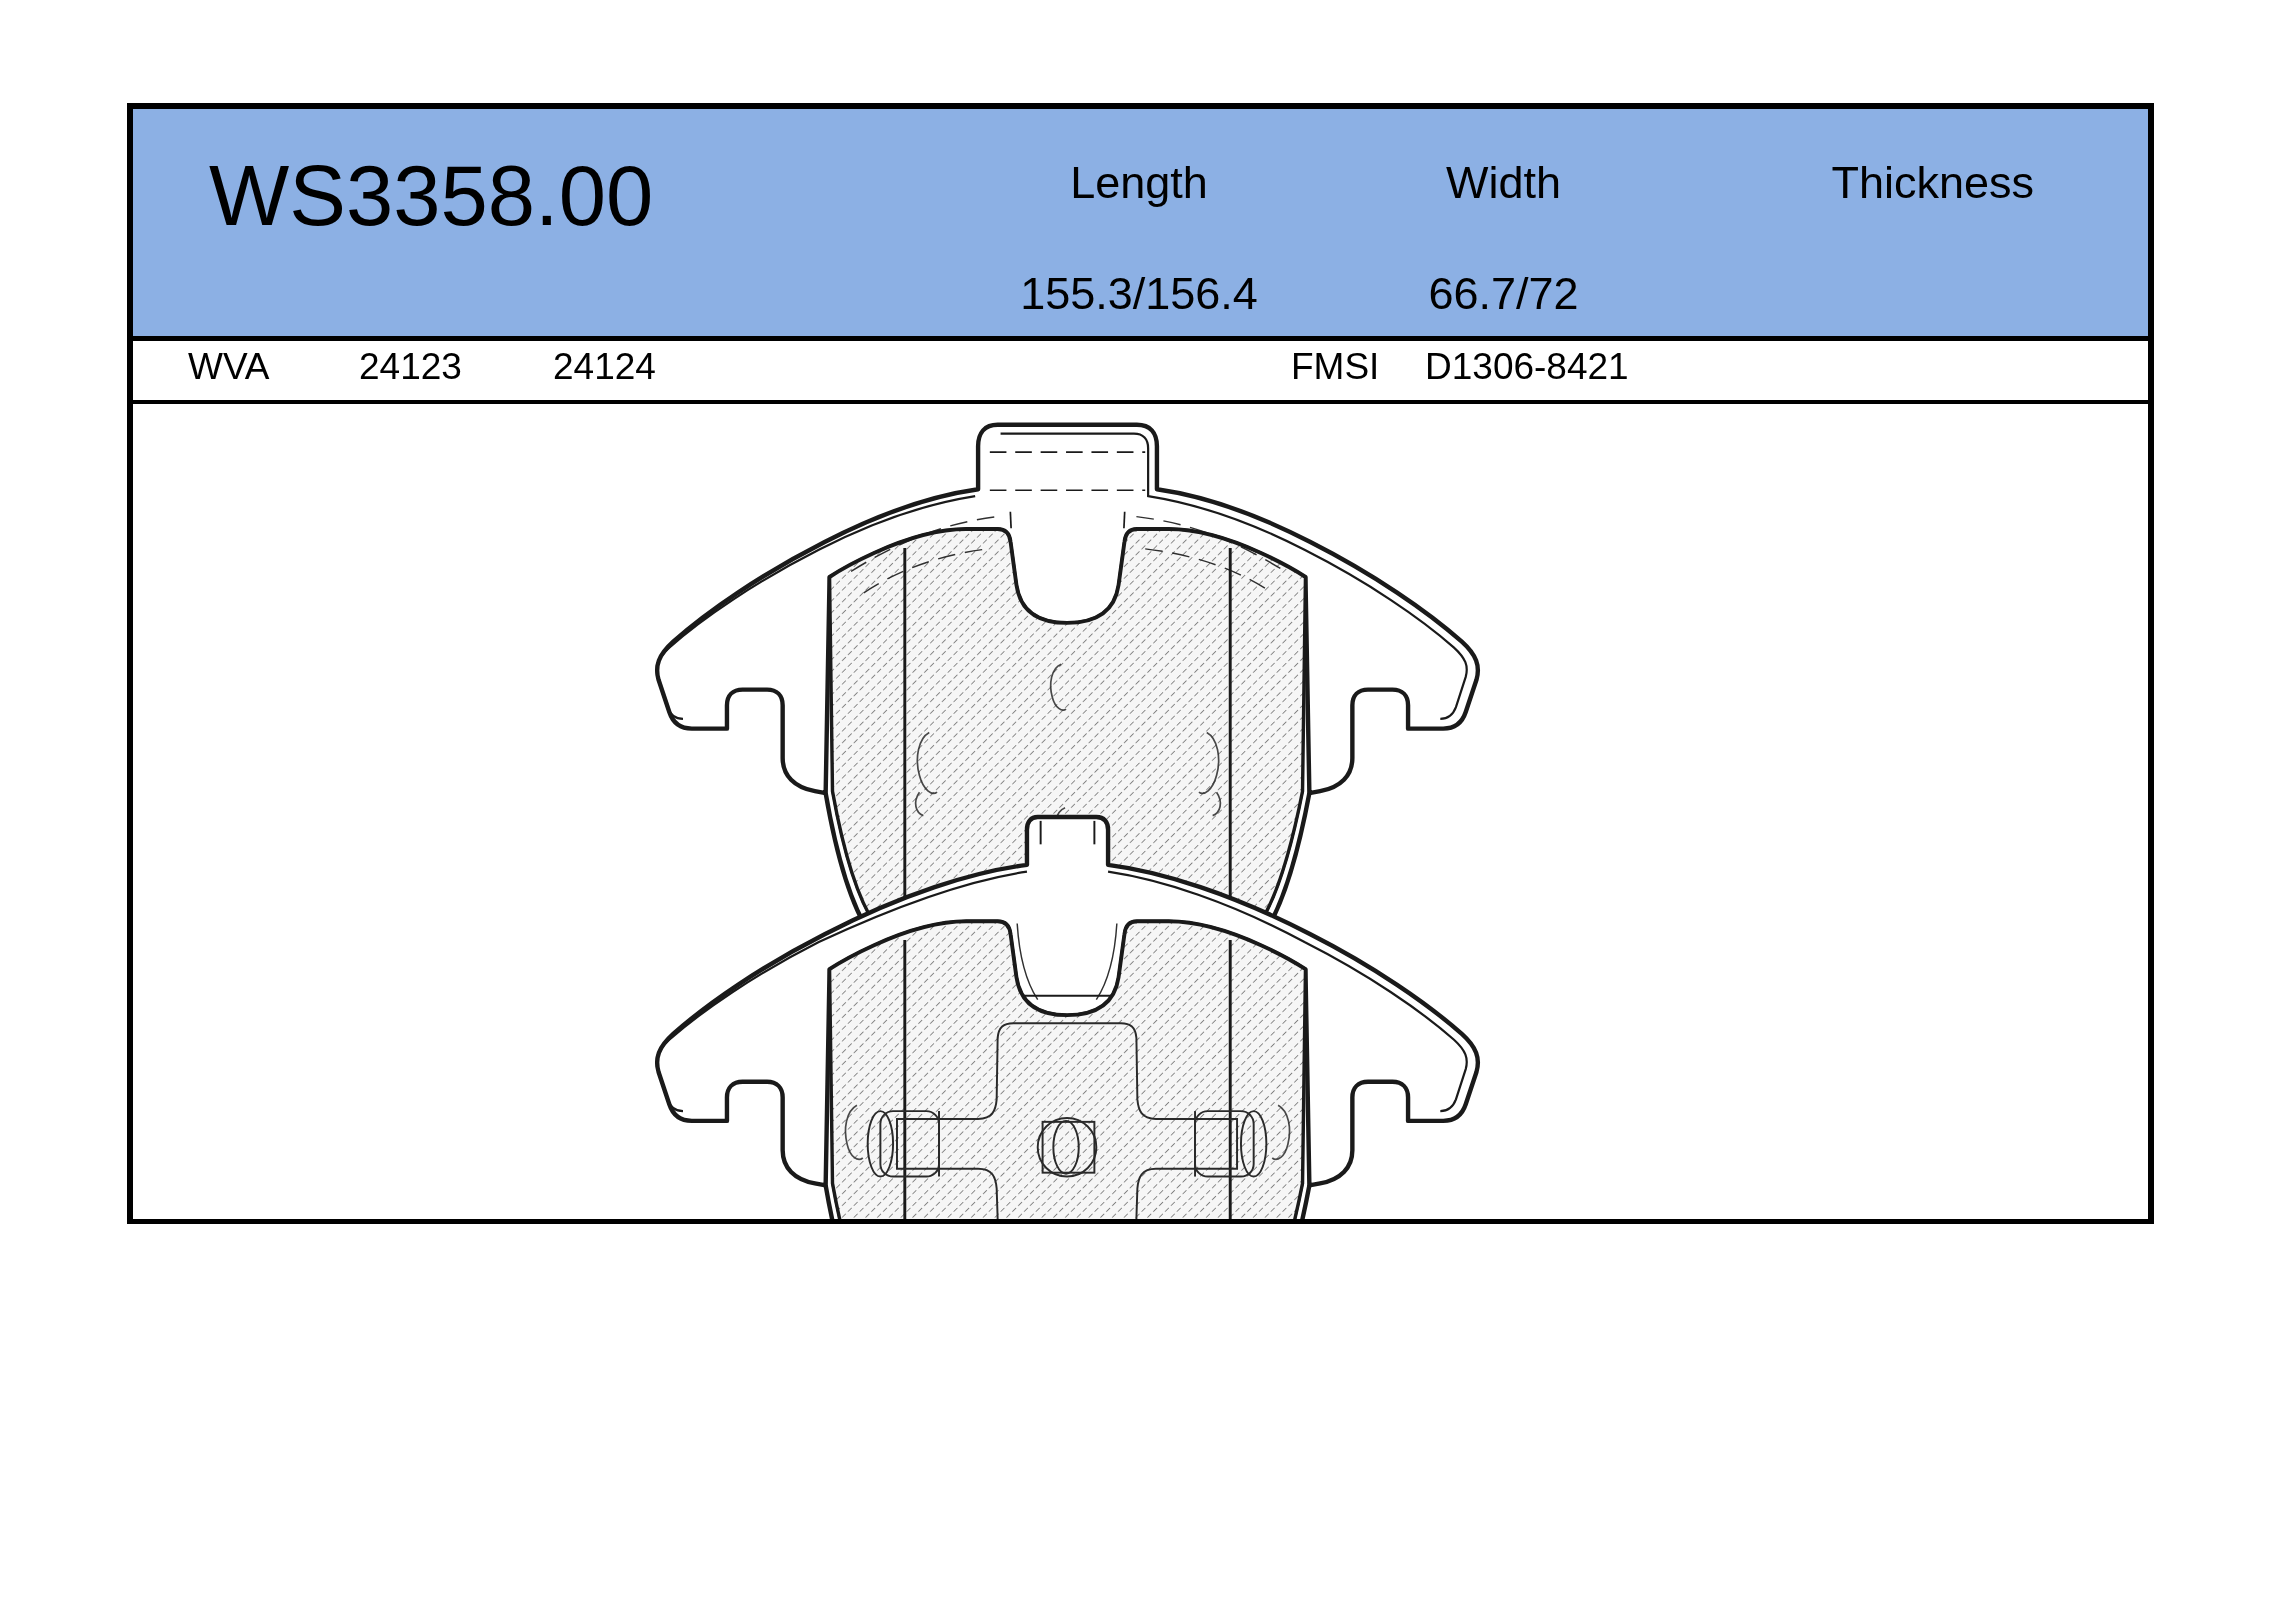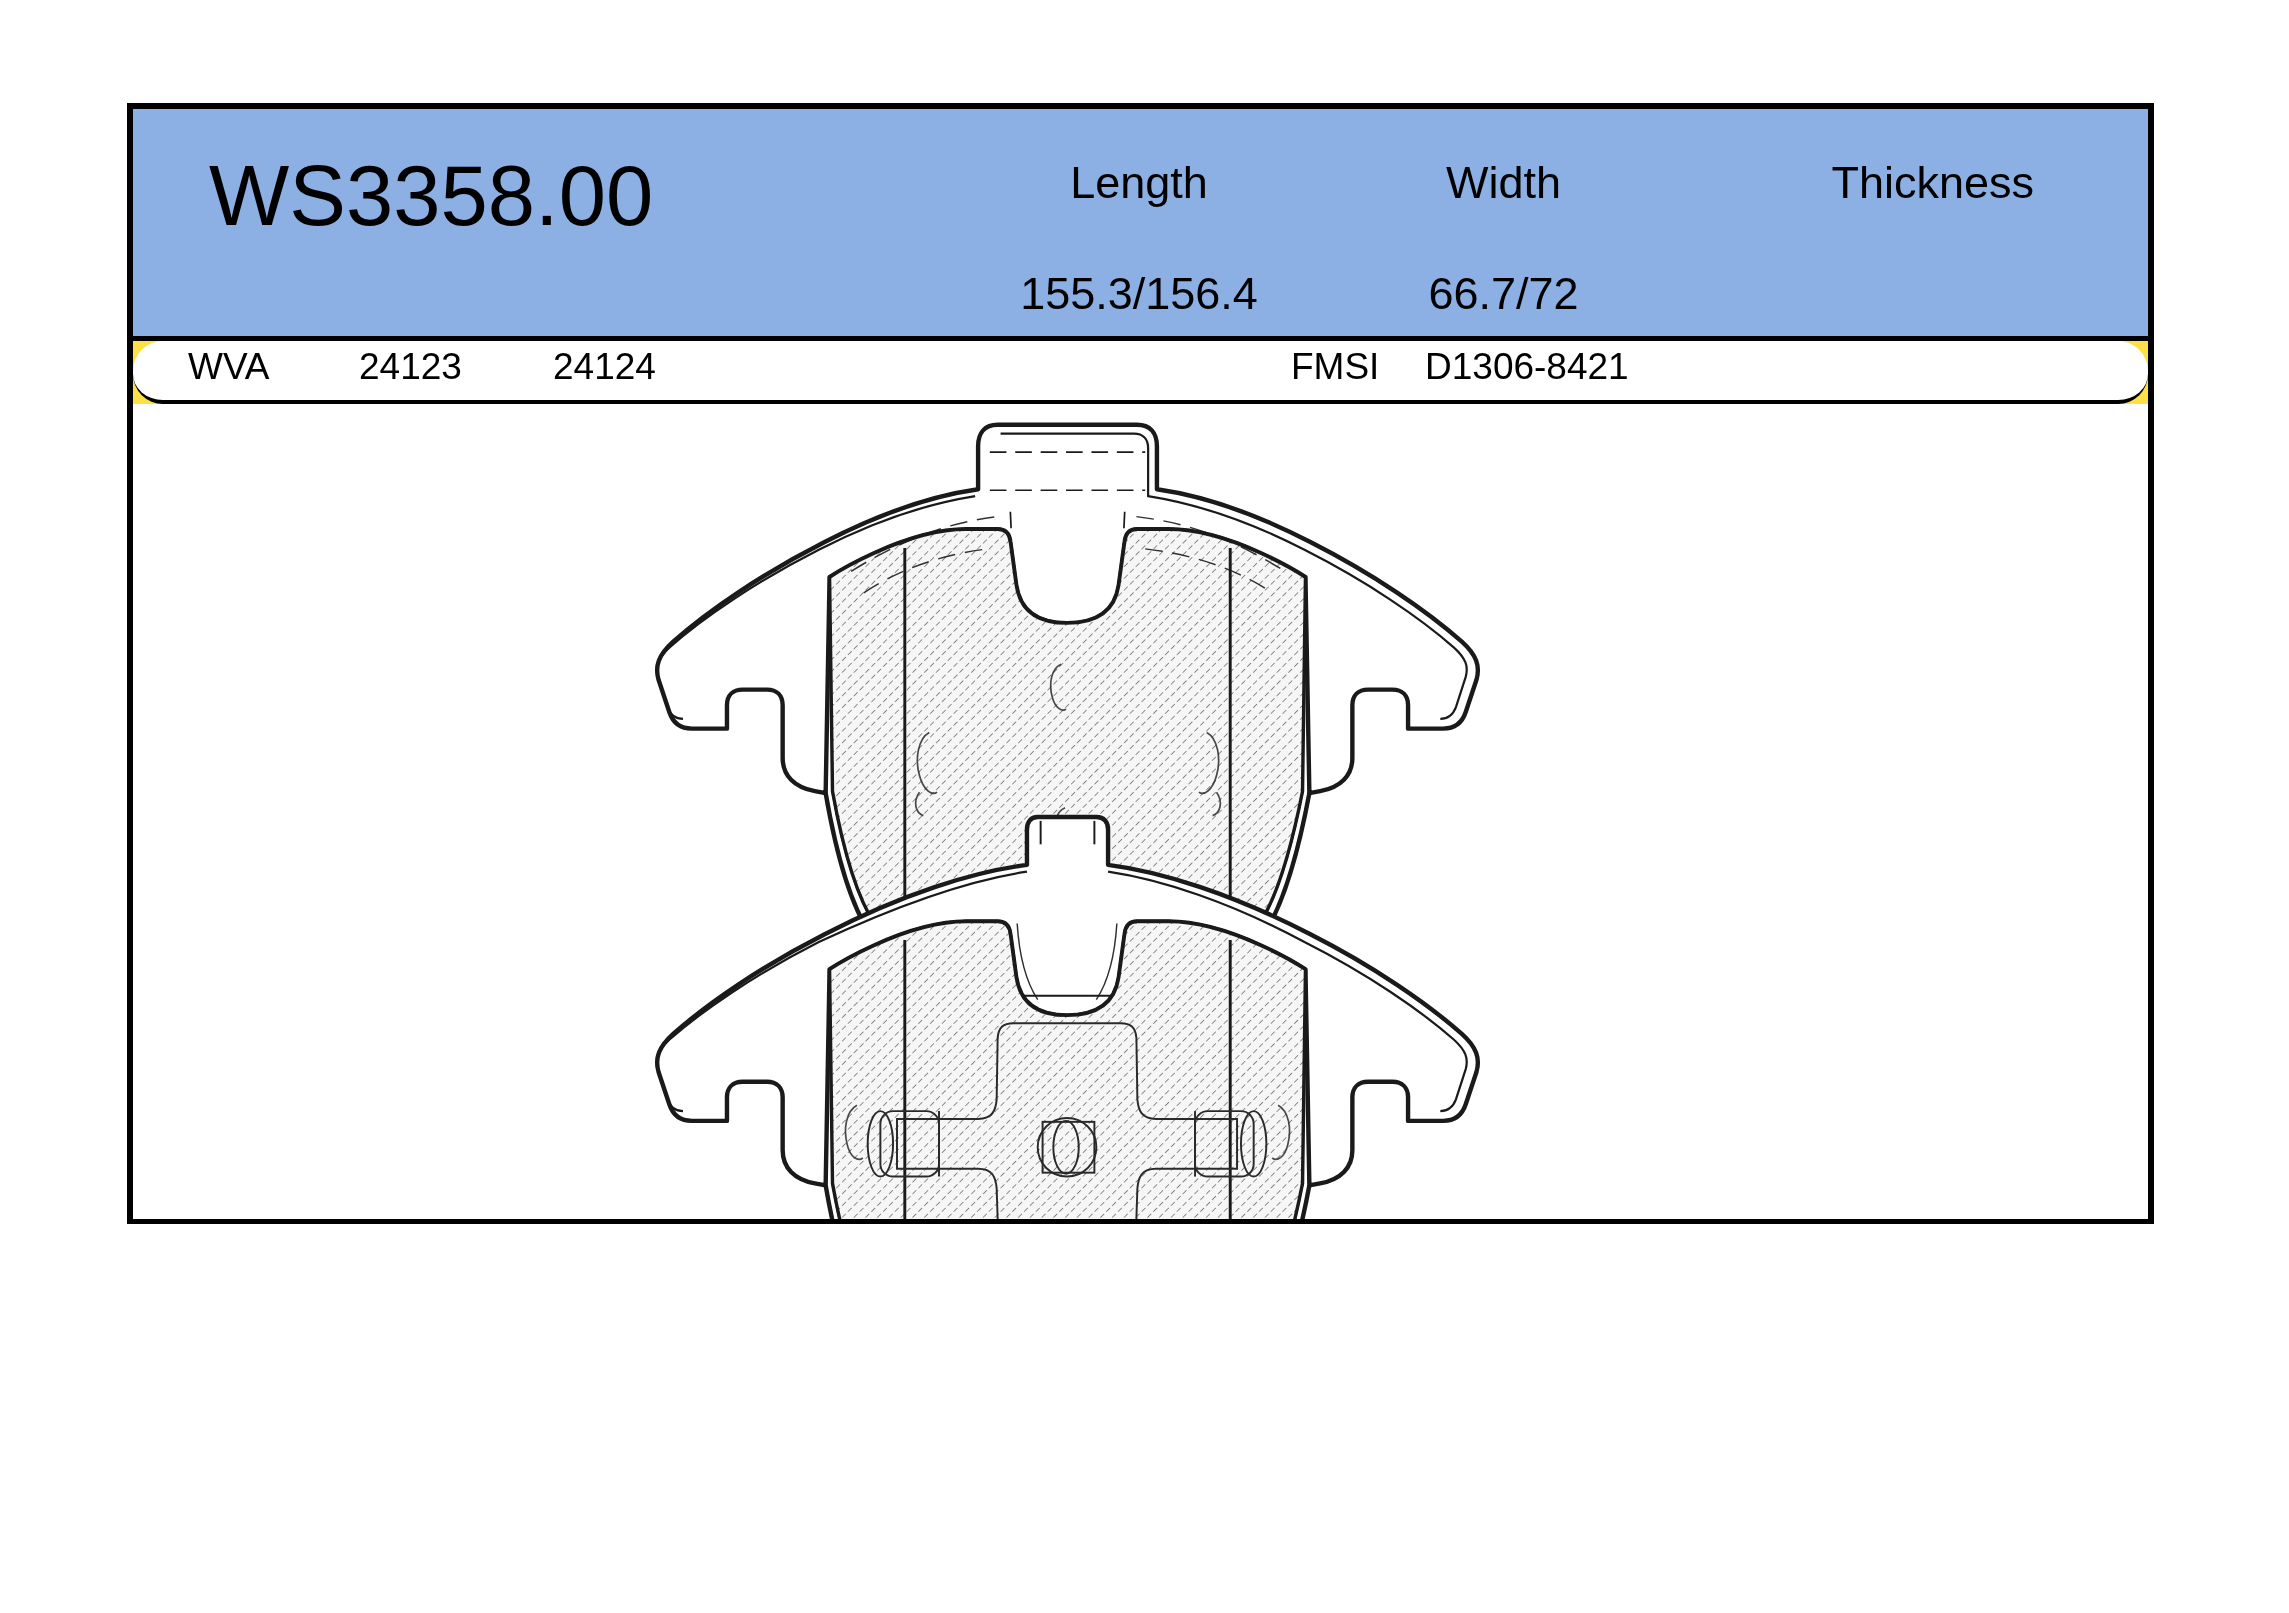--- a/index.html
+++ b/index.html
@@ -16,21 +16,21 @@
   }
 
   #catalog-card {
     position: absolute;
     left: 127px;
     top: 103px;
     width: 2027px;
     height: 1121px;
     border: 6.5px solid #000000;
     box-sizing: border-box;
-    background: #fde047;
+    background: #84cc16;
   }
 
   
   #spec-header {
     position: relative;
     height: 232px;
     background: #8cb0e4;
     border-bottom: 5.5px solid #000000;
     box-sizing: border-box;
   }
@@ -70,21 +70,20 @@
   #spec-col-width    { left: 1218px; width: 305px; text-align: center; }
   #spec-col-thick    { left: 1532px; width: 369px; text-align: right; }
 
   
   #ref-row {
     position: relative;
     height: 63px;
     border-bottom: 4.6px solid #000000;
     box-sizing: border-box;
     background: #ffffff;
-    border-radius: 30px;
   }
   .ref-cell {
     position: absolute;
     top: 7.4px;
     font-size: 37px;
     line-height: 1;
     color: #000000;
     white-space: nowrap;
   }
   #ref-wva-label  { left: 55px; }

